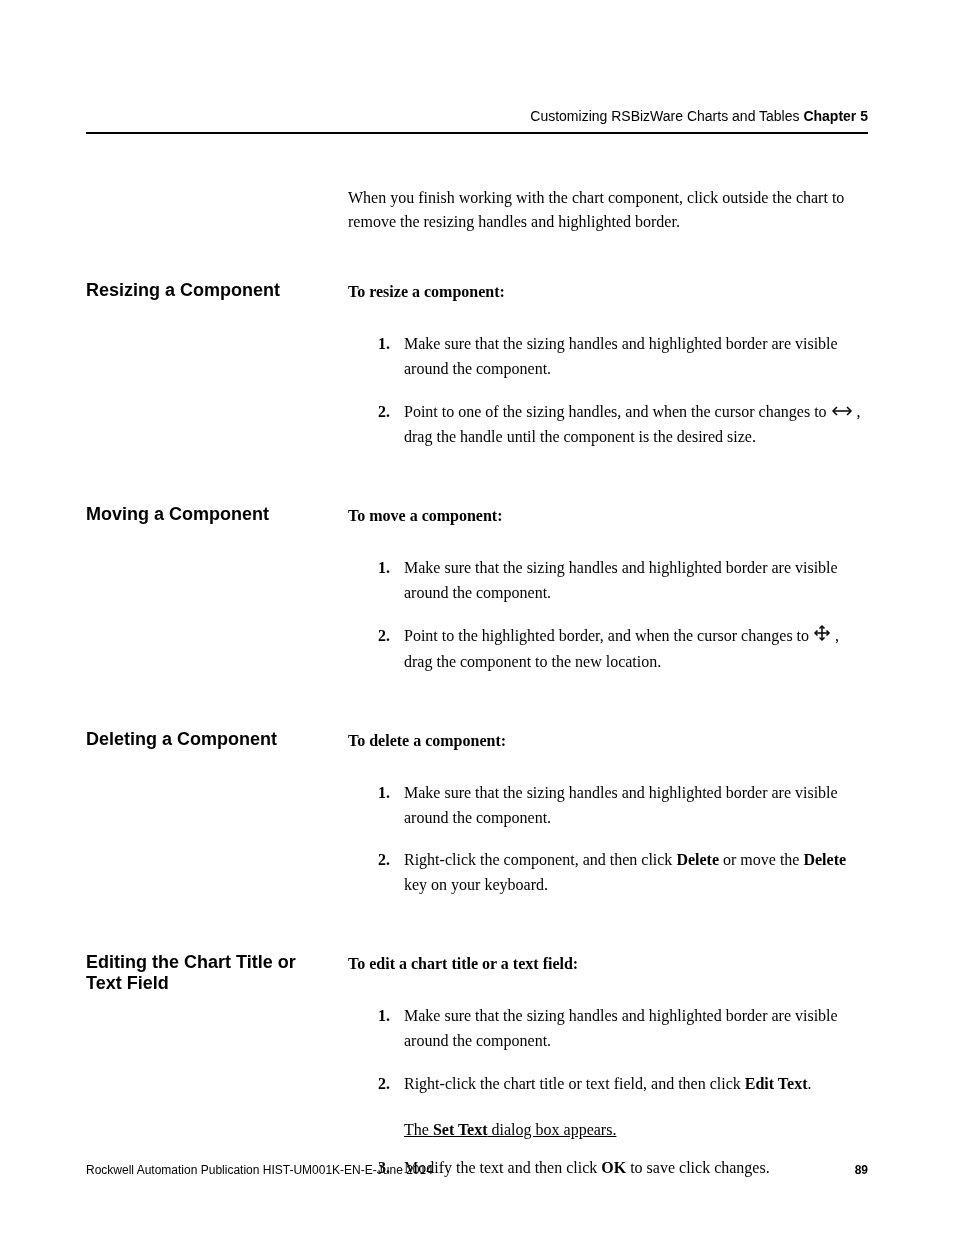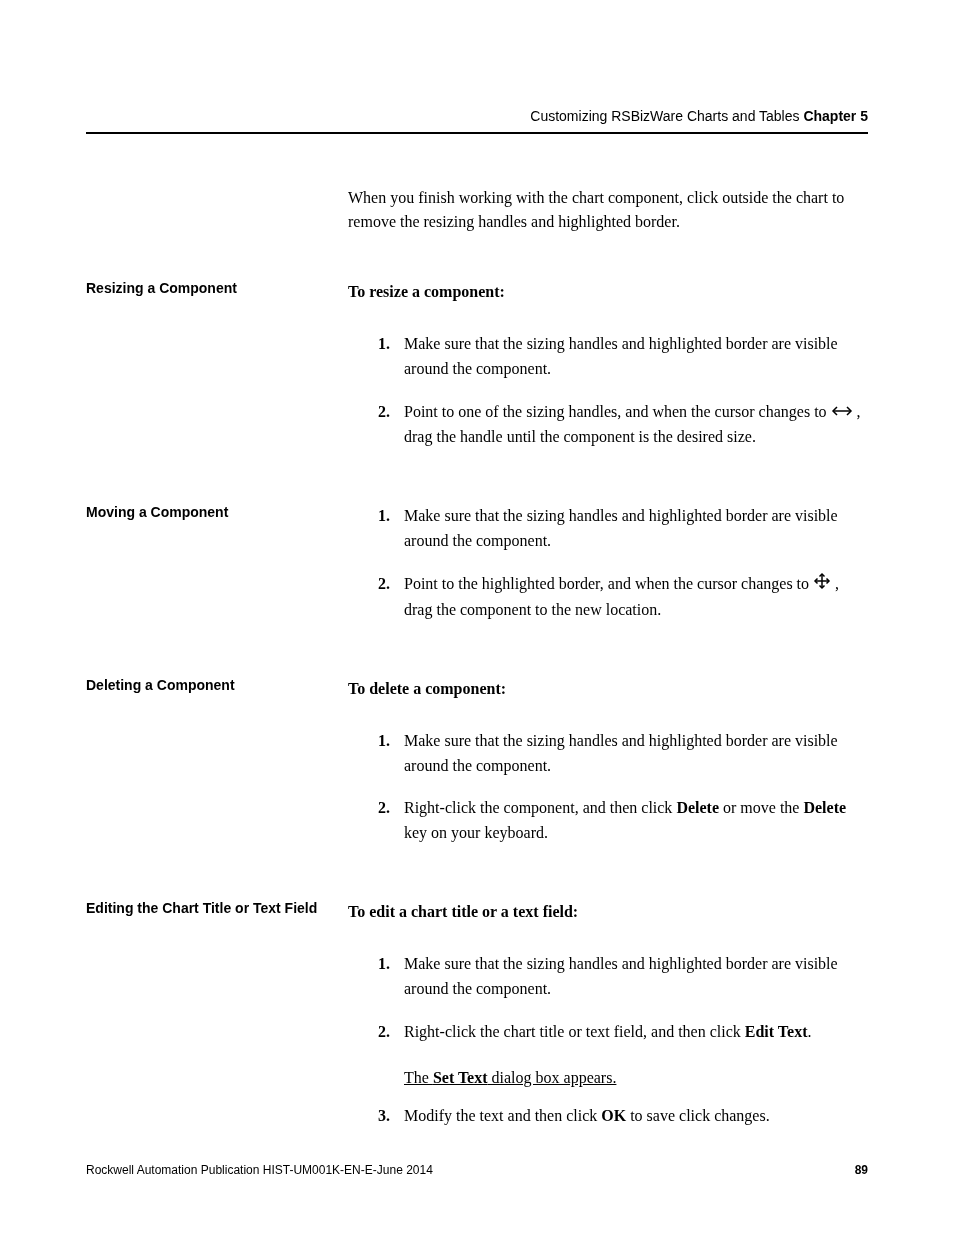--- a/index.html
+++ b/index.html
@@ -36,21 +36,21 @@
   .row {
     display: flex;
     align-items: flex-start;
     margin-bottom: 24px;
   }
   .left-col {
     width: 262px;
     flex-shrink: 0;
     font-family: Arial, Helvetica, sans-serif;
     font-weight: bold;
-    font-size: 14px;
+    font-size: 18px;
     padding-right: 12px;
   }
   .right-col {
     flex: 1;
     font-size: 16px;
     line-height: 1.5;
   }
   .intro-para {
     margin-bottom: 22px;
   }
@@ -136,20 +136,21 @@
           </span>
           <span>, drag the handle until the component is the desired size.</span>
         </li>
       </ol>
     </div>
   </div>
 
   <div class="row">
     <div class="left-col">Moving a Component</div>
     <div class="right-col">
+      <p class="lead">To move a component:</p>
       <ol>
         <li>Make sure that the sizing handles and highlighted border are visible around the component.</li>
         <li>
           <span>Point to the highlighted border, and when the cursor changes to </span>
           <span class="icon">
             <svg width="18" height="18" viewBox="0 0 18 18">
               <line x1="9" y1="2" x2="9" y2="16" stroke="#000" stroke-width="1.5"></line>
               <line x1="2" y1="9" x2="16" y2="9" stroke="#000" stroke-width="1.5"></line>
               <polyline points="6.5,4.5 9,2 11.5,4.5" fill="none" stroke="#000" stroke-width="1.5"></polyline>
               <polyline points="6.5,13.5 9,16 11.5,13.5" fill="none" stroke="#000" stroke-width="1.5"></polyline>

